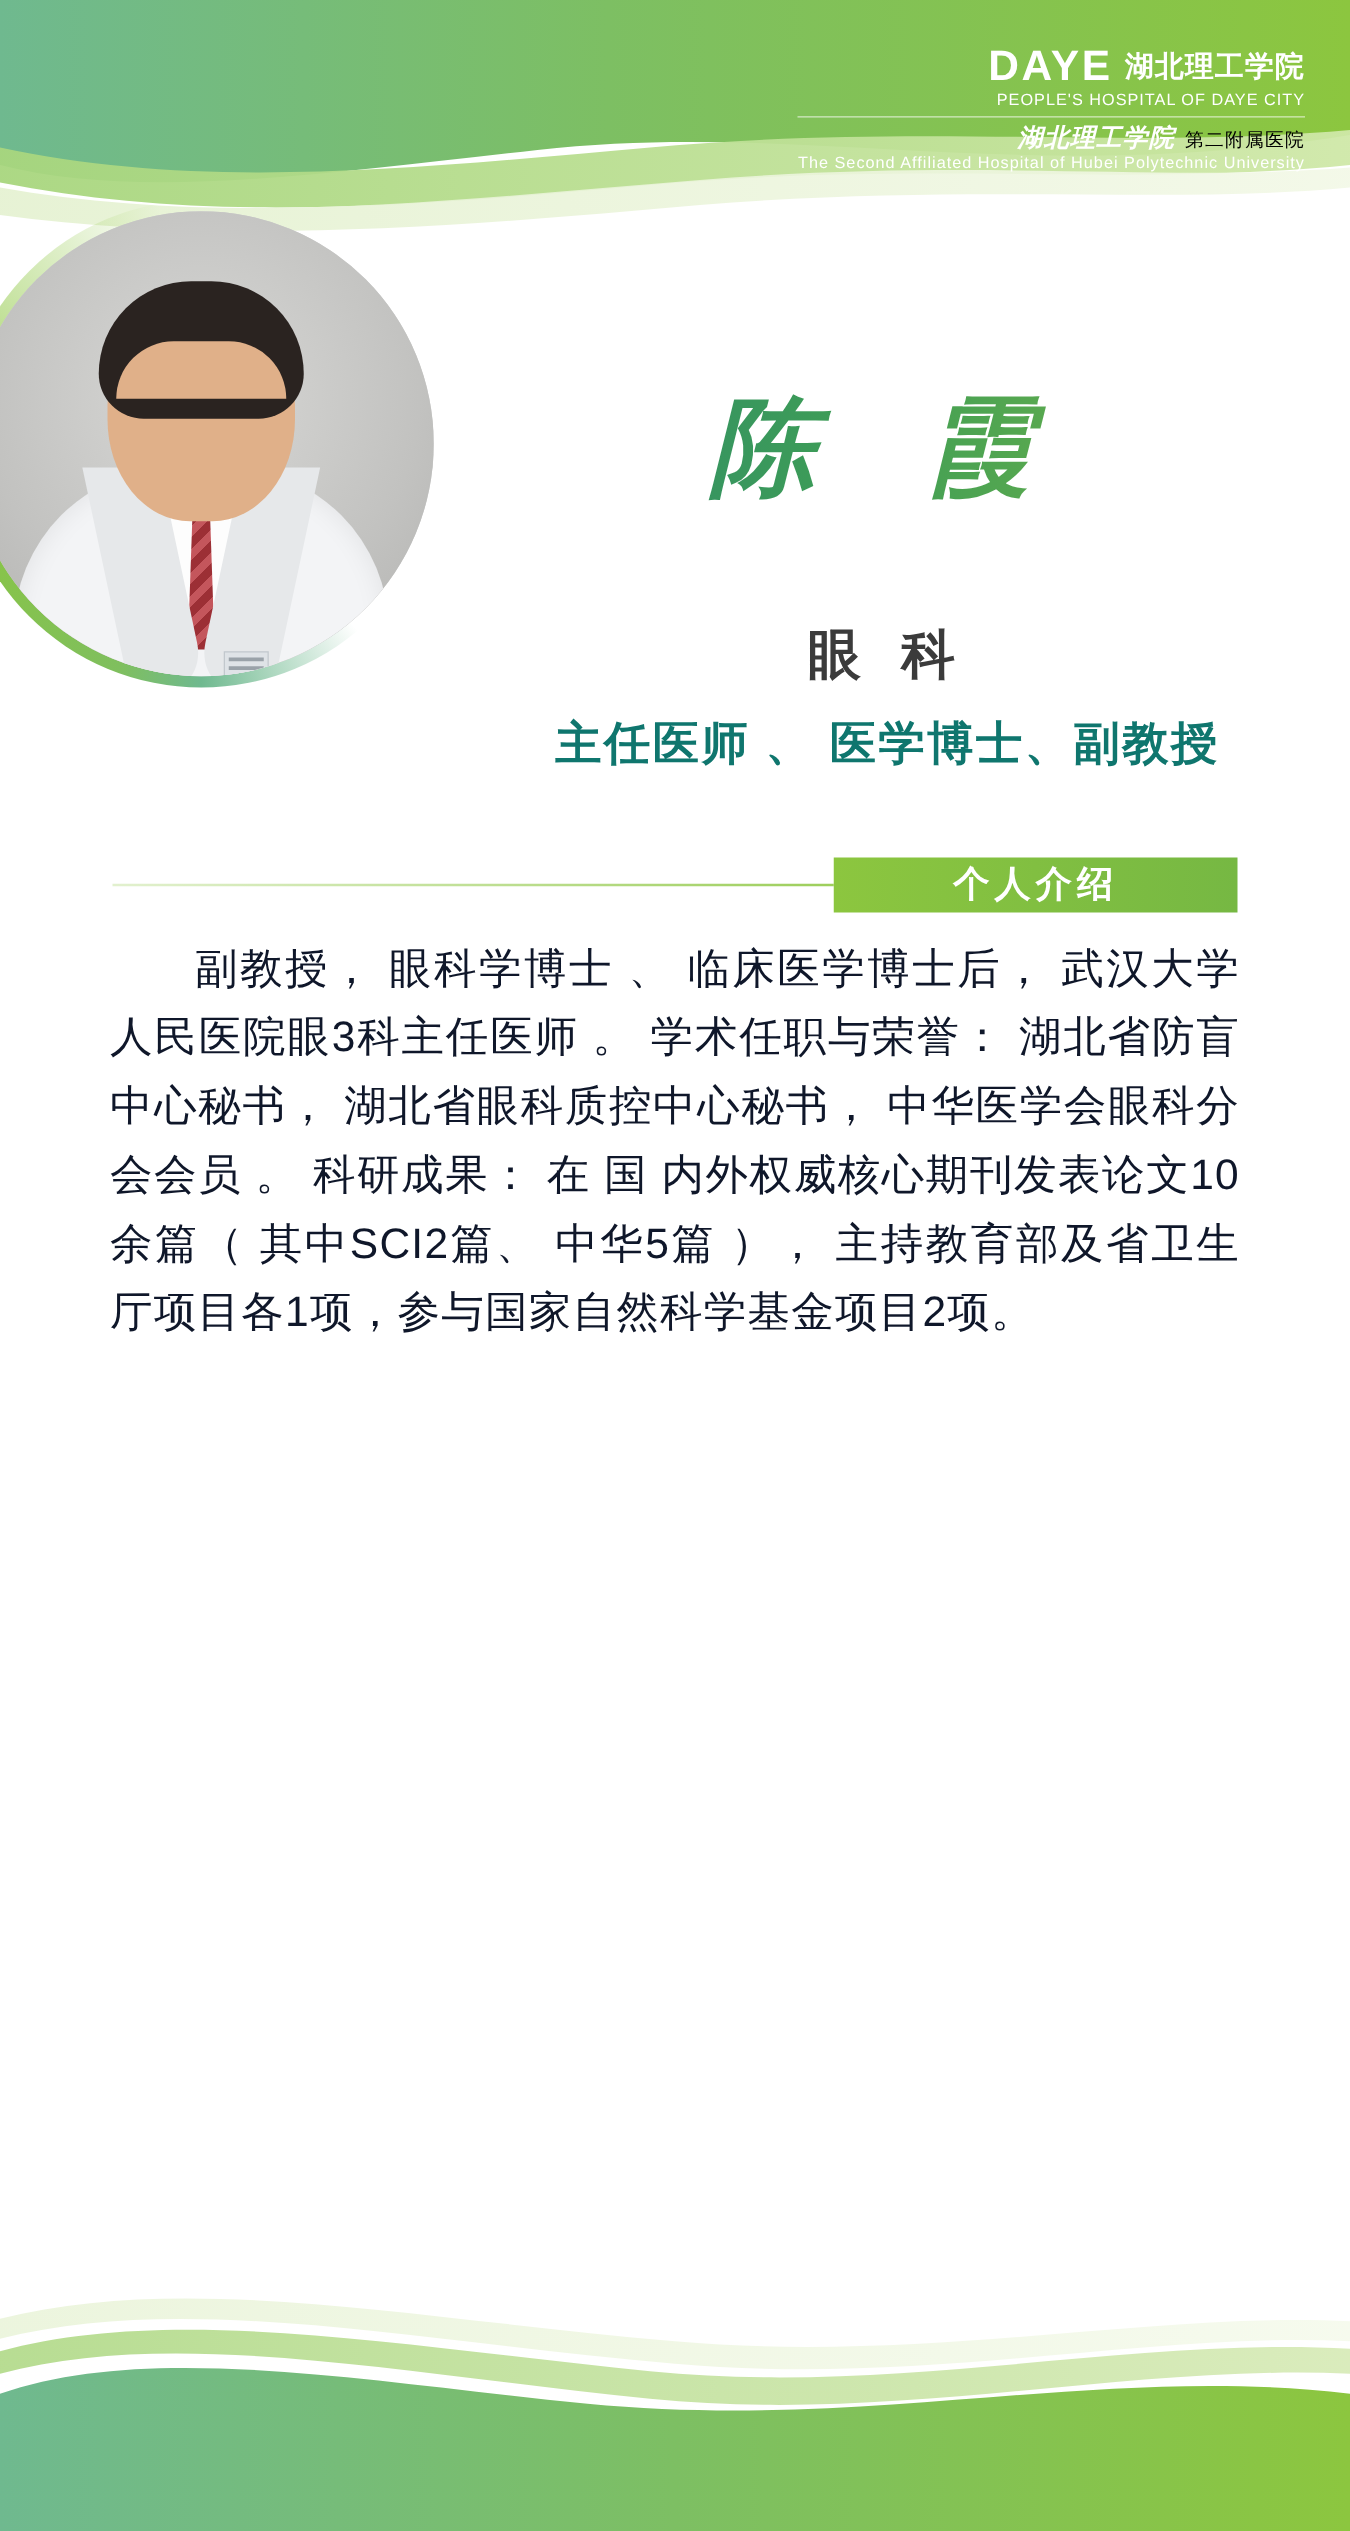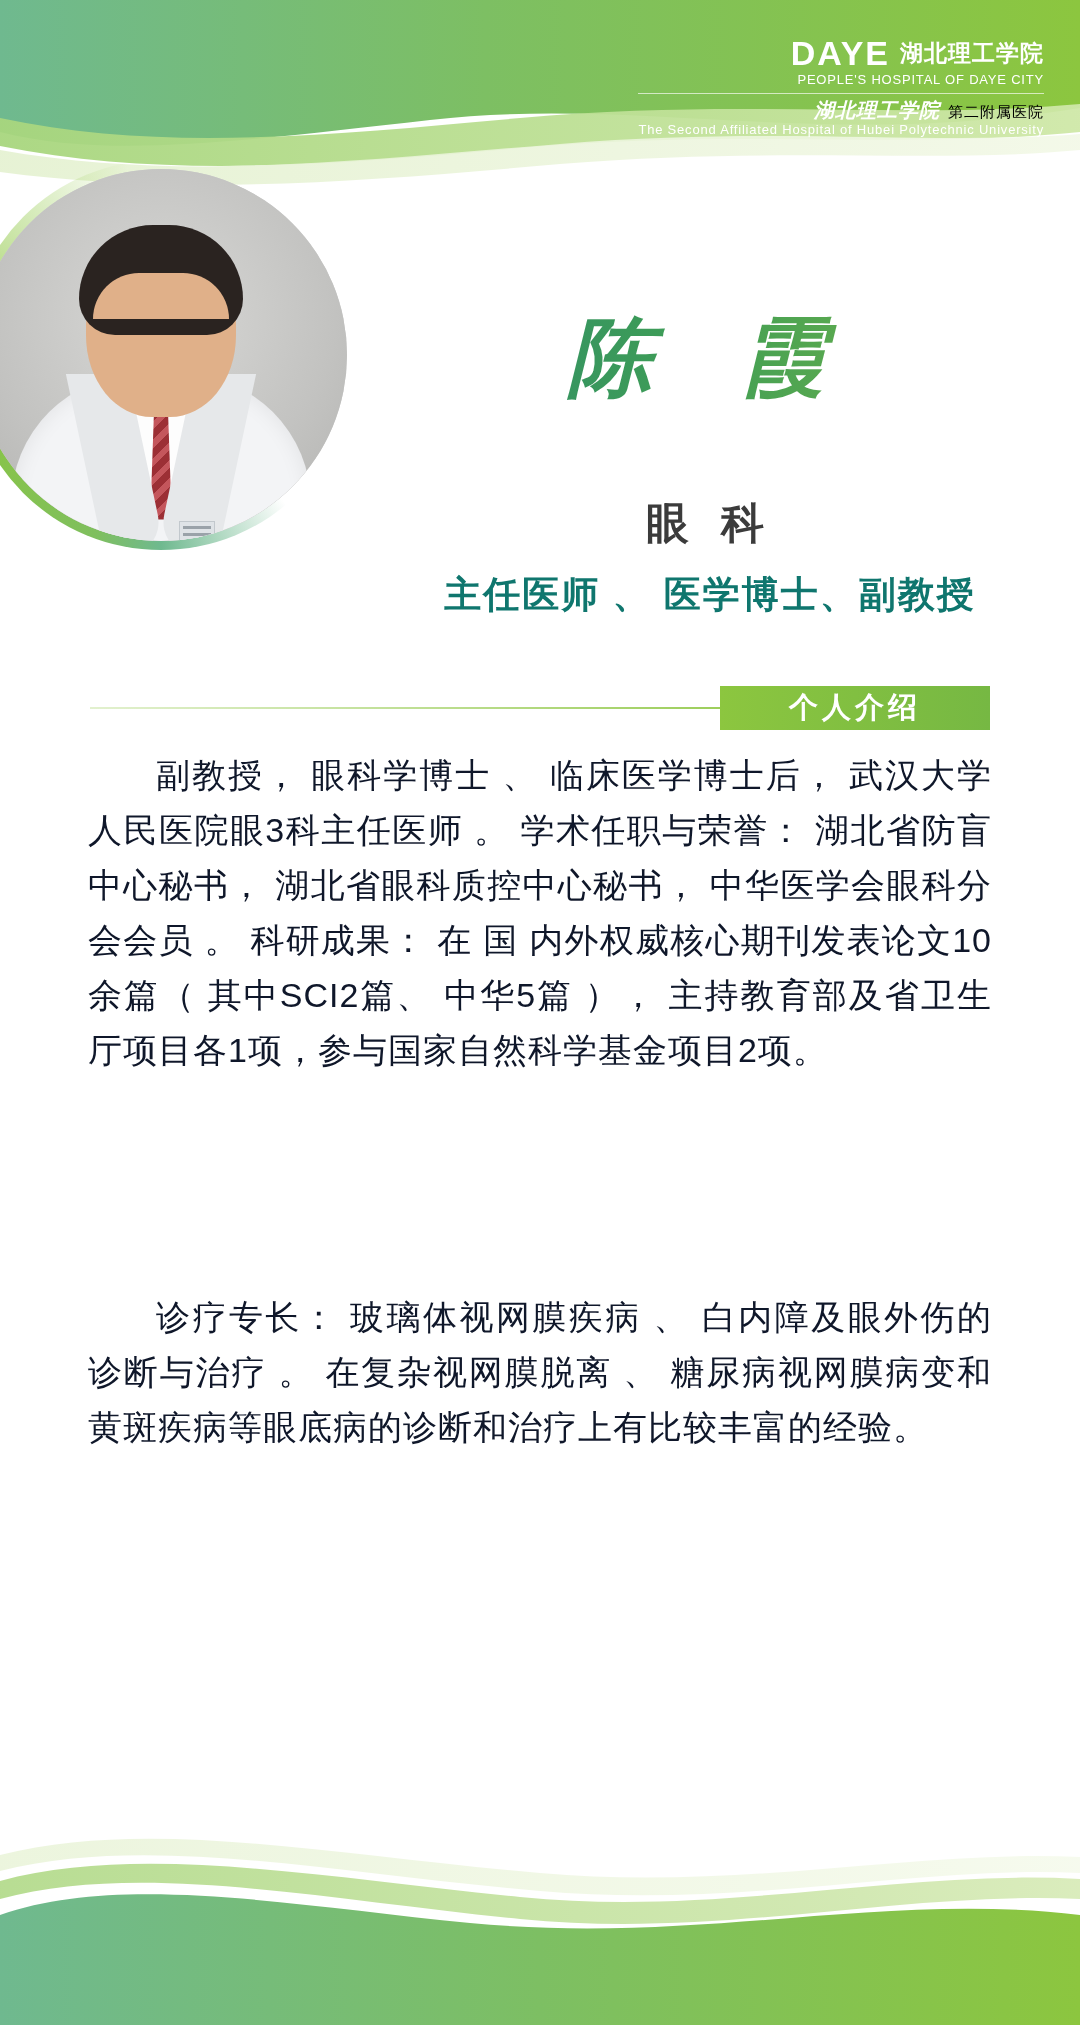--- a/index.html
+++ b/index.html
@@ -288,21 +288,21 @@
     z-index: 5;
     display: flex;
     align-items: center;
   }
   .section-line {
     flex: 1;
     height: 2px;
     background: linear-gradient(90deg, rgba(140,198,63,0.25), rgba(140,198,63,0.85));
   }
   .section-tag {
-    width: 270px;
+    width: 323px;
     height: 44px;
     background: linear-gradient(90deg, #8cc63f 0%, #76b843 100%);
     color: #ffffff;
     font-size: 29px;
     font-weight: bold;
     letter-spacing: 4px;
     display: flex;
     align-items: center;
     justify-content: center;
   }
@@ -395,21 +395,20 @@
   <div class="name">陈 霞</div>
   <div class="dept">眼 科</div>
   <div class="titles">主任医师 、 医学博士、副教授</div>
 
   <div class="section-head" id="intro-head">
     <div class="section-line"></div>
     <div class="section-tag">个人介绍</div>
   </div>
   <div class="body-text" id="intro-text">副教授， 眼科学博士 、 临床医学博士后， 武汉大学人民医院眼3科主任医师 。 学术任职与荣誉： 湖北省防盲中心秘书， 湖北省眼科质控中心秘书， 中华医学会眼科分会会员 。 科研成果： 在 国 内外权威核心期刊发表论文10余篇（ 其中SCI2篇、 中华5篇 ）， 主持教育部及省卫生厅项目各1项，参与国家自然科学基金项目2项。</div>
 
-  <div class="body-text" id="expert-text">诊疗专长： 玻璃体视网膜疾病 、 白内障及眼外伤的诊断与治疗 。 在复杂视网膜脱离 、 糖尿病视网膜病变和黄斑疾病等眼底病的诊断和治疗上有比较丰富的经验。</div>
 
   <div class="bottom-band">
     <svg width="1080" height="230" viewBox="0 0 1080 230" preserveAspectRatio="none">
       <defs>
         <linearGradient id="gBot1" x1="0" y1="0" x2="1" y2="0">
           <stop offset="0%" stop-color="#6fb98f"></stop>
           <stop offset="50%" stop-color="#7dbf63"></stop>
           <stop offset="100%" stop-color="#8cc63f"></stop>
         </linearGradient>
         <linearGradient id="gBot2" x1="0" y1="0" x2="1" y2="0">

